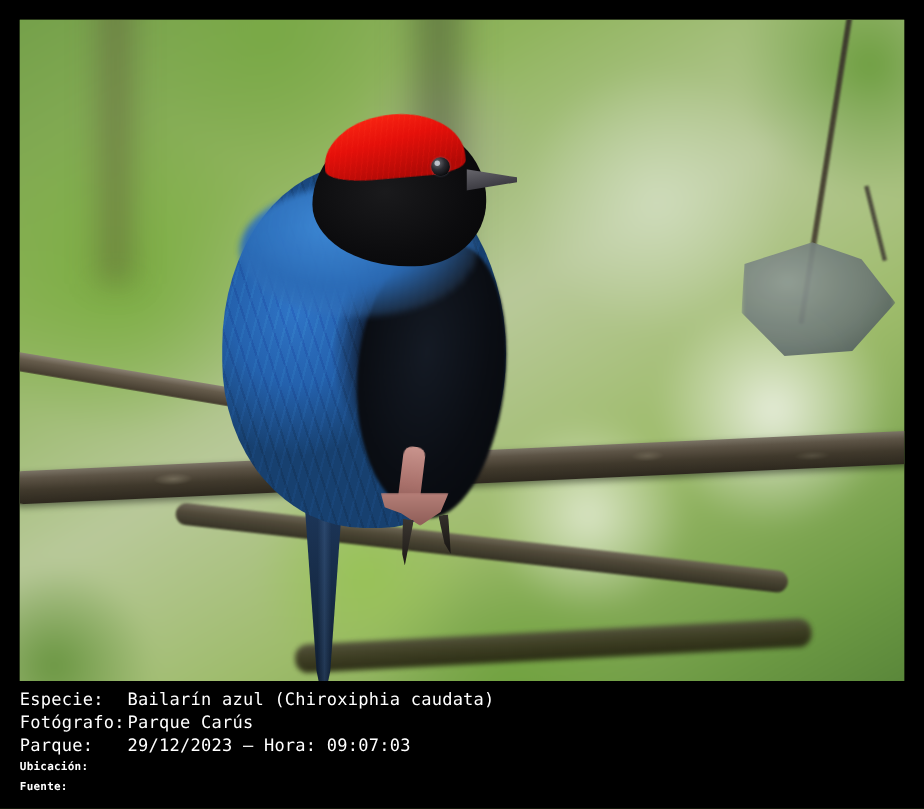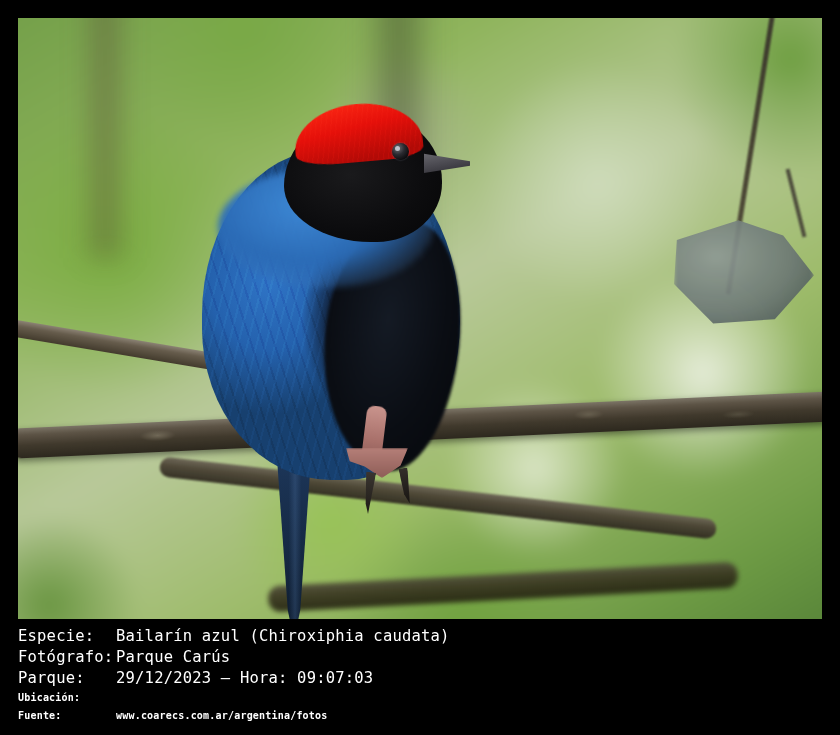--- a/index.html
+++ b/index.html
@@ -285,20 +285,19 @@
         <span class="label">Parque:</span>
         <span class="value">29/12/2023 — Hora: 09:07:03</span>
       </div>
 
       <div class="row small">
         <span class="label">Ubicación:</span>
       </div>
 
       <div class="row small">
         <span class="label">Fuente:</span>
-        <span class="value">www.coarecs.com.ar/argentina/fotos</span>
       </div>
 
     </div>
 
   </div>
 
 </div>
 
 </body></html>

